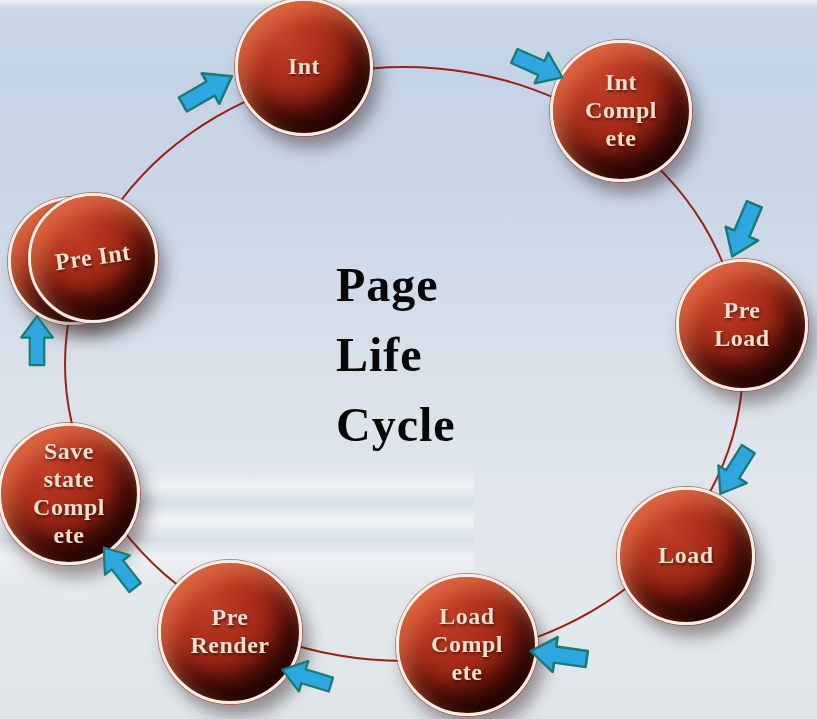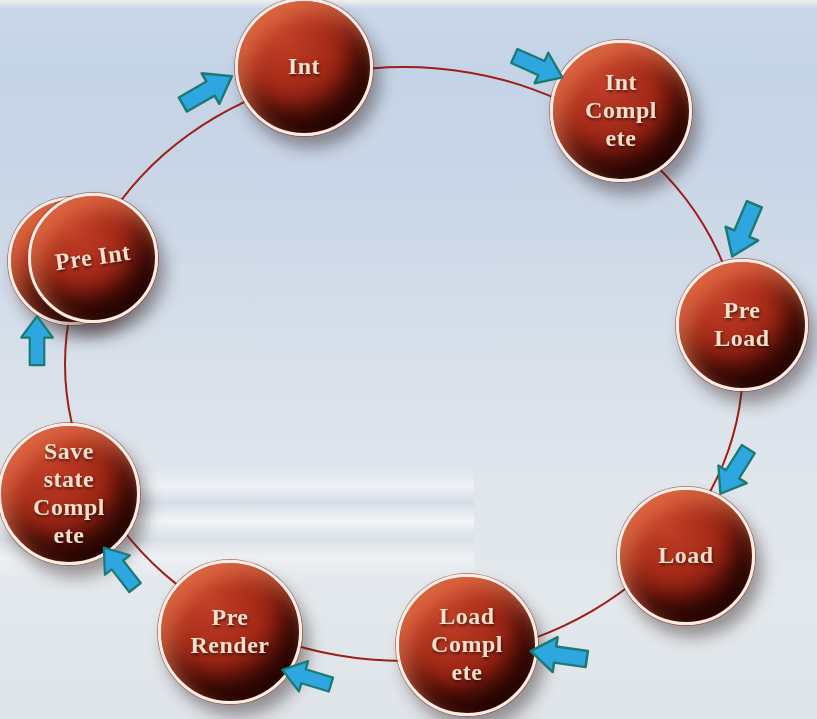--- a/index.html
+++ b/index.html
@@ -127,14 +127,17 @@
     <div class="node-label">Save
 state
 Compl
 ete</div>
   </div>
 
   <div class="node" style="left:28px; top:193px; width:130px; height:130px;">
     <div class="node-label tilt">Pre Int</div>
   </div>
 
+  <div class="title">Page
+Life
+Cycle</div>
 
 </div>
 
 </body></html>

